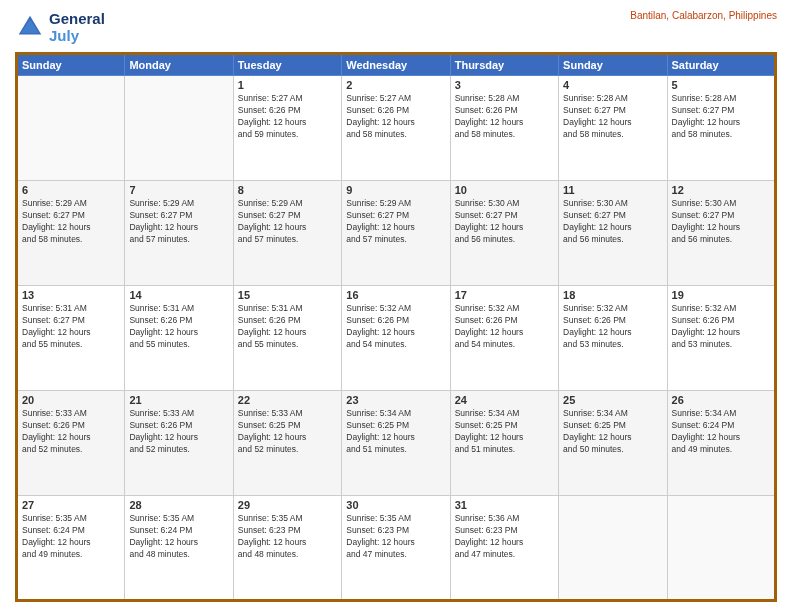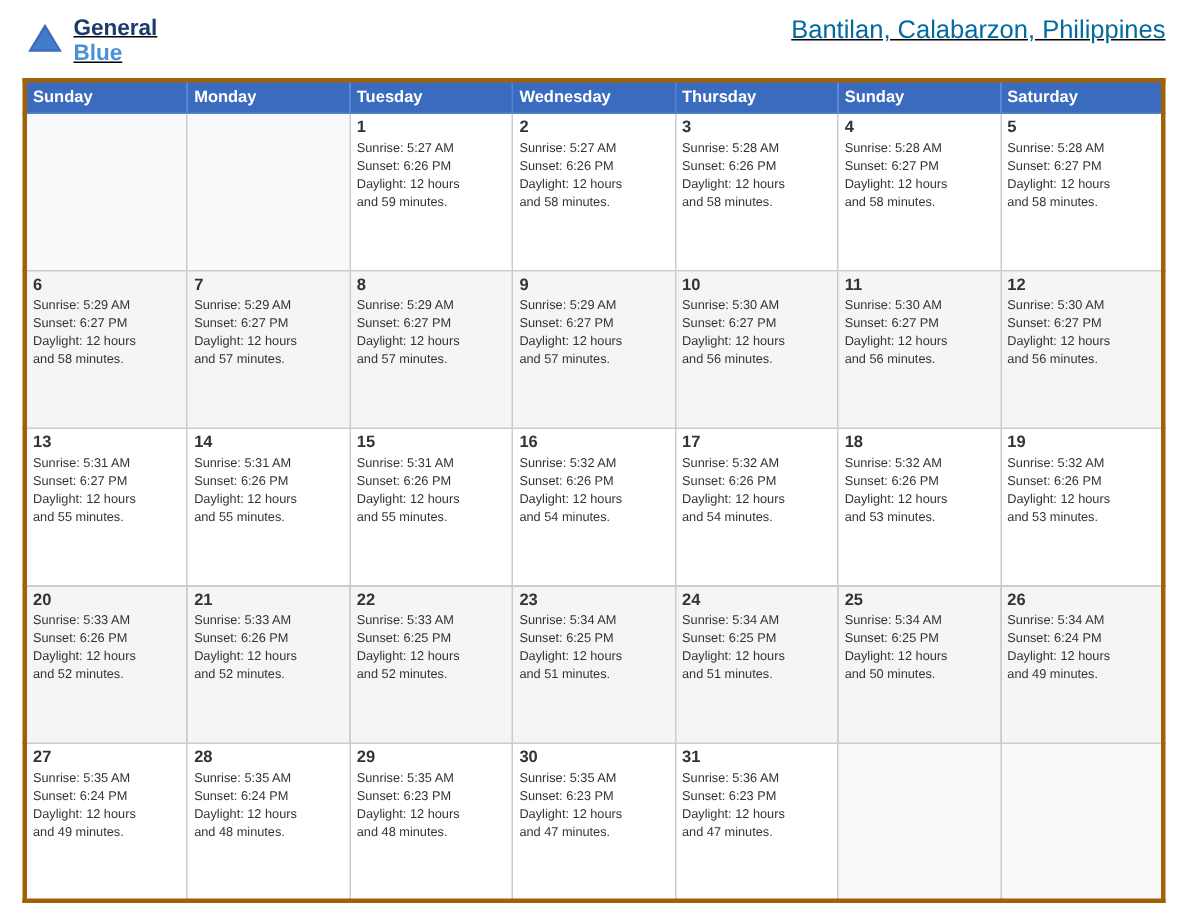--- a/index.html
+++ b/index.html
@@ -15,42 +15,41 @@
       height: 612px;
       padding: 10px 15px;
       display: flex;
       flex-direction: column;
     }
     .header {
       display: flex;
       justify-content: space-between;
       align-items: flex-start;
       margin-bottom: 8px;
-      text-decoration: underline;
     }
     .logo {
       display: flex;
       align-items: center;
     }
     .logo-icon {
       width: 30px;
       height: 30px;
       margin-right: 4px;
     }
     .title-block {
       text-align: right;
     }
     .month-title {
       font-size: 36px;
       font-weight: bold;
       color: #1a3a6e;
     }
     .location {
-      font-size: 17px;
-      color: #0369a1;
+      font-size: 10px;
+      color: #c2410c;
     }
     .calendar {
       flex: 1;
       border: 3px solid #a16207;
       border-collapse: collapse;
       width: 100%;
       table-layout: fixed;
     }
     .calendar th {
       background: #3a6bbf;
@@ -92,21 +91,21 @@
 
 <div class="page">
   <div class="header">
     <div class="logo">
       <svg class="logo-icon" viewBox="0 0 40 40">
         <polygon points="20,5 35,30 5,30" fill="#3a6bbf"></polygon>
         <polygon points="20,10 32,28 8,28" fill="#4a90d9" opacity="0.5"></polygon>
       </svg>
       <div>
         <div style="font-size:15px;font-weight:bold;color:#1a3a6e;">General</div>
-        <div style="font-size:15px;font-weight:bold;color:#4a90d9;">Blue</div>
+        <div style="font-size:15px;font-weight:bold;color:#4a90d9;">July</div>
       </div>
     </div>
     <div class="title-block">
       <div class="location">Bantilan, Calabarzon, Philippines</div>
     </div>
   </div>
 
   <table class="calendar">
     <thead>
       <tr>

